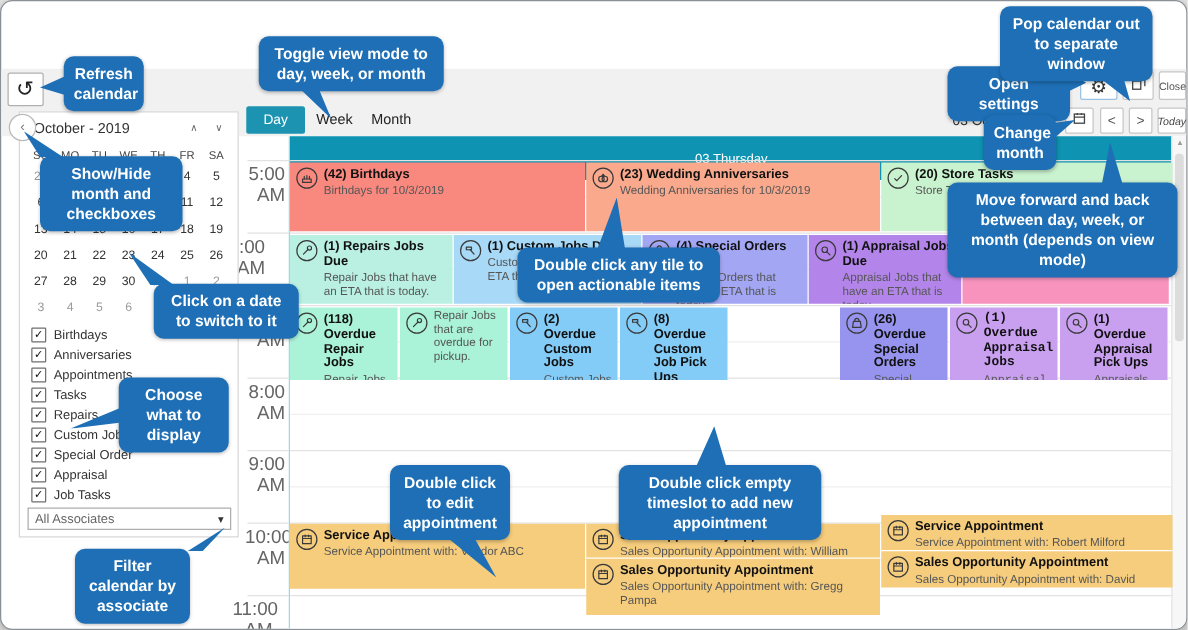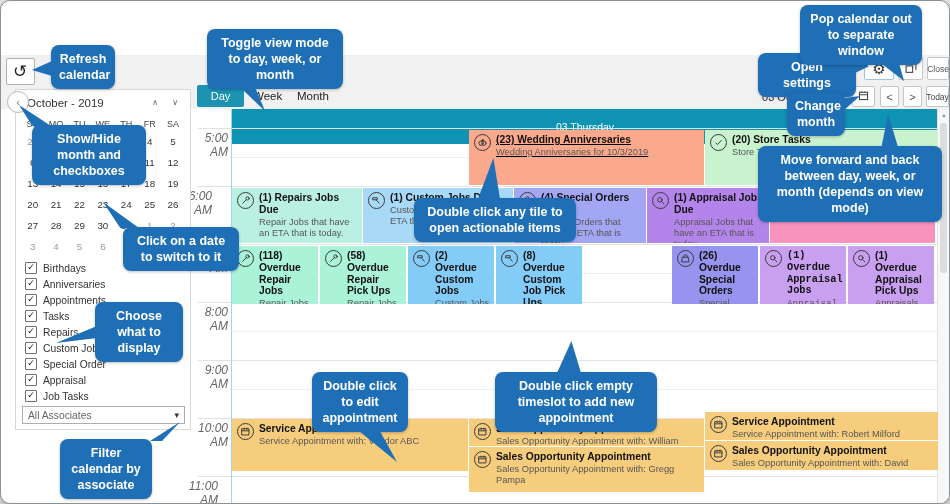--- a/index.html
+++ b/index.html
@@ -16,21 +16,21 @@
   .close-btn{left:926px;top:56px;width:22px;height:23px;font-size:8.5px;color:#555;}
   
   .tab-day{left:196px;top:84px;width:47px;height:22px;background:#1b93b1;border:none;color:#fff;font-size:11px;}
   .tab-plain{position:absolute;top:89px;font-size:11.5px;color:#222;}
   .tab-week{left:252px;} .tab-month{left:296px;}
   
   .date-range{position:absolute;top:90px;left:743px;width:100px;text-align:right;font-size:11px;color:#333;}
   .calpick-btn{left:851px;top:85px;width:23px;height:21px;}
   .prev-btn{left:879px;top:85px;width:19px;height:21px;font-size:11px;color:#555;}
   .next-btn{left:902px;top:85px;width:19px;height:21px;font-size:11px;color:#555;}
-  .today-btn{left:925px;top:85px;width:23px;height:21px;font-size:8.5px;color:#444;}
+  .today-btn{left:925px;top:85px;width:23px;height:21px;font-size:8.5px;color:#444;font-style:italic;}
   
   .panel{position:absolute;left:14px;top:88px;width:176px;height:341px;background:#fff;
          border:1px solid #d8d8d8;box-sizing:border-box;z-index:20;}
   .collapse-btn{position:absolute;left:6px;top:90px;width:22px;height:22px;border-radius:50%;
          background:#fff;border:1px solid #b9b9b9;z-index:21;display:flex;align-items:center;
          justify-content:center;font-size:11px;color:#777;box-sizing:border-box;}
   .mc-title{position:absolute;left:11px;top:7px;font-size:11.5px;color:#333;}
   .mc-up{position:absolute;right:32px;top:8px;font-size:8px;color:#666;}
   .mc-dn{position:absolute;right:12px;top:8px;font-size:8px;color:#666;}
   .mc-grid{position:absolute;left:5px;top:26px;width:164px;}
@@ -42,21 +42,21 @@
   .chk-list{position:absolute;left:9px;top:170px;width:160px;}
   .chk{display:flex;align-items:center;height:16px;}
   .chk .box{width:10px;height:10px;border:1px solid #6e6e6e;border-radius:1px;background:#fff;
             font-size:9px;line-height:9px;color:#111;text-align:center;margin-right:6px;}
   .chk .lbl{font-size:10.3px;color:#333;}
   .assoc{position:absolute;left:6px;top:316px;width:163px;height:18px;border:1px solid #adadad;
          box-sizing:border-box;display:flex;align-items:center;font-size:10.3px;color:#666;
          padding-left:5px;background:#fff;}
   .assoc .caret{position:absolute;right:5px;font-size:9px;color:#333;}
   
-  .tlabel{position:absolute;width:32px;text-align:right;font-size:12px;color:#666;font-style:italic;}
+  .tlabel{position:absolute;width:32px;text-align:right;font-size:15px;color:#666;}
   .gline{position:absolute;left:197px;width:33px;height:1px;background:#e2e2e2;}
   
   .grid{position:absolute;left:230px;top:108px;width:706px;height:394px;background:#fff;
         border-left:1px solid #9ed8e6;border-bottom:1px solid #bfe3ec;box-sizing:content-box;}
   .day-hdr{position:absolute;left:0;top:0;width:706px;height:35px;background:#0e93b2;color:#fff;
         font-size:10.5px;display:flex;align-items:center;justify-content:center;}
   .hline{position:absolute;left:0;width:706px;height:1px;background:#e2e2e2;}
   .hline.half{background:#f0f0f0;}
   .tile{position:absolute;overflow:hidden;box-sizing:border-box;z-index:5;}
   .tile .ticon{position:absolute;left:5px;top:4px;width:17px;height:17px;border:1.4px solid #3a3a3a;
@@ -68,21 +68,21 @@
         border-left:1px solid #e3e3e3;box-sizing:border-box;}
   .sbar .up{position:absolute;left:3px;top:3px;font-size:6px;color:#999;}
   .sbar .thumb{position:absolute;left:2px;top:14px;width:7px;height:150px;background:#dcdcdc;border-radius:3px;}
   
   .co{position:absolute;z-index:60;background:#1e6fb5;border-radius:8px;color:#fff;
       font-weight:bold;font-size:12.5px;line-height:1.28;text-align:center;padding:6px 8px;
       box-sizing:border-box;box-shadow:0 1px 3px rgba(0,0,0,.25);}
   .co .tail{position:absolute;background:#1e6fb5;}
   .co-refresh{left:50px;top:44px;width:64px;}
   .co-refresh .tail{left:-19px;top:16px;width:20px;height:15px;clip-path:polygon(100% 0,0 60%,100% 100%);}
-  .co-toggle{left:206px;top:28px;width:136px;}
+  .co-toggle{left:206px;top:28px;width:148px;}
   .co-toggle .tail{left:34px;bottom:-22px;width:24px;height:23px;clip-path:polygon(0 0,60% 0,100% 100%);}
   .co-popout{left:799px;top:4px;width:122px;}
   .co-popout .tail{left:82px;bottom:-16px;width:24px;height:17px;clip-path:polygon(0 0,72% 0,92% 100%);}
   .co-settings{left:757px;top:52px;width:98px;}
   .co-settings .tail{right:-13px;top:5px;width:14px;height:15px;clip-path:polygon(0 0,100% 55%,0 100%);}
   .co-changemonth{left:786px;top:91px;width:58px;}
   .co-changemonth .tail{right:-15px;top:4px;width:16px;height:14px;clip-path:polygon(0 15%,100% 0,0 100%);}
   .co-moveforward{left:757px;top:145px;width:184px;}
   .co-moveforward .tail{left:118px;top:-32px;width:22px;height:33px;clip-path:polygon(25% 100%,100% 100%,55% 0);}
   .co-showhide{left:31px;top:124px;width:114px;}
@@ -282,21 +282,31 @@
       <div class="hline half" style="top: 106px;"></div>
       <div class="hline" style="top: 135px;"></div>
       <div class="hline half" style="top: 164px;"></div>
       <div class="hline" style="top: 193px;"></div>
       <div class="hline half" style="top: 222px;"></div>
       <div class="hline" style="top: 251px;"></div>
       <div class="hline half" style="top: 280px;"></div>
       <div class="hline" style="top: 309px;"></div>
       <div class="hline half" style="top: 338px;"></div>
       <div class="hline" style="top: 367px;"></div>
-      <div class="tile" style="left: 237px; top: 21px; width: 235px; height: 55px; background: rgb(250, 169, 140); text-decoration: underline;">
+      <div class="tile" style="left: 0px; top: 21px; width: 236px; height: 55px; background: rgb(249, 136, 126);">
+        <span class="ticon">
+          <svg viewBox="0 0 16 16" width="11" height="11" fill="none" stroke="#3a3a3a" stroke-width="1.4" stroke-linecap="round" stroke-linejoin="round">
+            <path d="M3 9h10v4H3z"></path>
+            <path d="M5 9V6M8 9V5M11 9V6"></path>
+          </svg>
+        </span>
+        <div class="t-title">(42) Birthdays</div>
+        <div class="t-desc">Birthdays for 10/3/2019</div>
+      </div>
+      <div class="tile" style="left: 237px; top: 21px; width: 235px; height: 55px; background: rgb(250, 169, 140);">
         <span class="ticon">
           <svg viewBox="0 0 16 16" width="11" height="11" fill="none" stroke="#3a3a3a" stroke-width="1.4" stroke-linecap="round" stroke-linejoin="round">
             <circle cx="6" cy="9" r="3.2"></circle>
             <circle cx="10" cy="9" r="3.2"></circle>
             <path d="M8 3.5l-1.3 1.7h2.6z"></path>
           </svg>
         </span>
         <div class="t-title">(23) Wedding Anniversaries</div>
         <div class="t-desc">Wedding Anniversaries for 10/3/2019</div>
       </div>
@@ -363,21 +373,20 @@
         <div class="t-title">(118) Overdue Repair Jobs</div>
         <div class="t-desc">Repair Jobs that have an ETA that is past due.</div>
       </div>
       <div class="tile" style="left: 88px; top: 137px; width: 86px; height: 58px; background: rgb(170, 242, 216);">
         <span class="ticon">
           <svg viewBox="0 0 16 16" width="11" height="11" fill="none" stroke="#3a3a3a" stroke-width="1.4" stroke-linecap="round" stroke-linejoin="round">
             <circle cx="11" cy="5" r="2.4"></circle>
             <path d="M9.3 6.7L4 12"></path>
           </svg>
         </span>
-        <div class="t-title">(58) Overdue Repair Pick Ups</div>
         <div class="t-desc">Repair Jobs that are overdue for pickup.</div>
       </div>
       <div class="tile" style="left: 176px; top: 137px; width: 86px; height: 58px; background: rgb(132, 204, 248);">
         <span class="ticon">
           <svg viewBox="0 0 16 16" width="11" height="11" fill="none" stroke="#3a3a3a" stroke-width="1.4" stroke-linecap="round" stroke-linejoin="round">
             <path d="M3 4h6v3H3z"></path>
             <path d="M7.5 7l4.5 5"></path>
           </svg>
         </span>
         <div class="t-title">(2) Overdue Custom Jobs</div>

